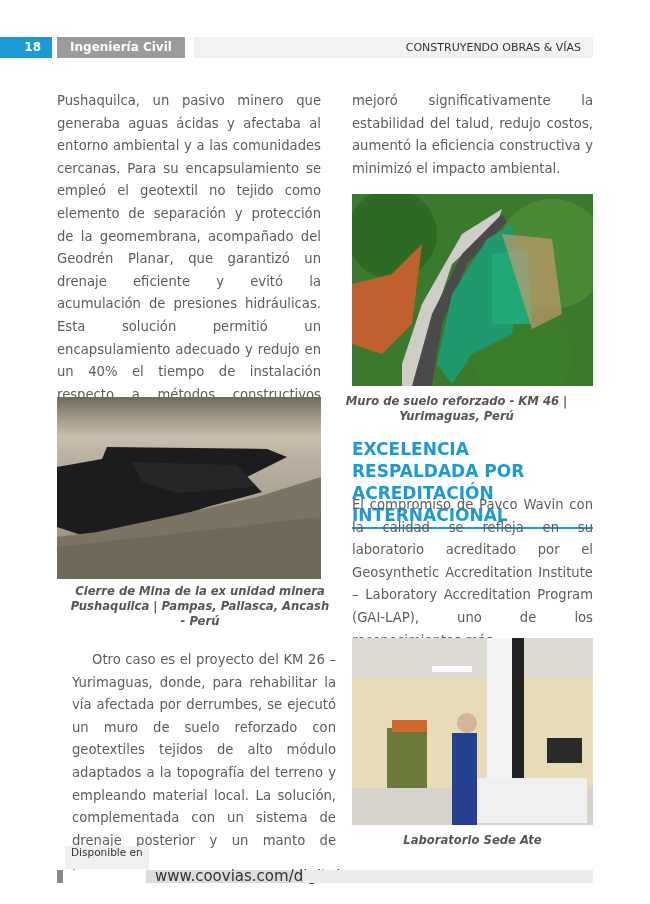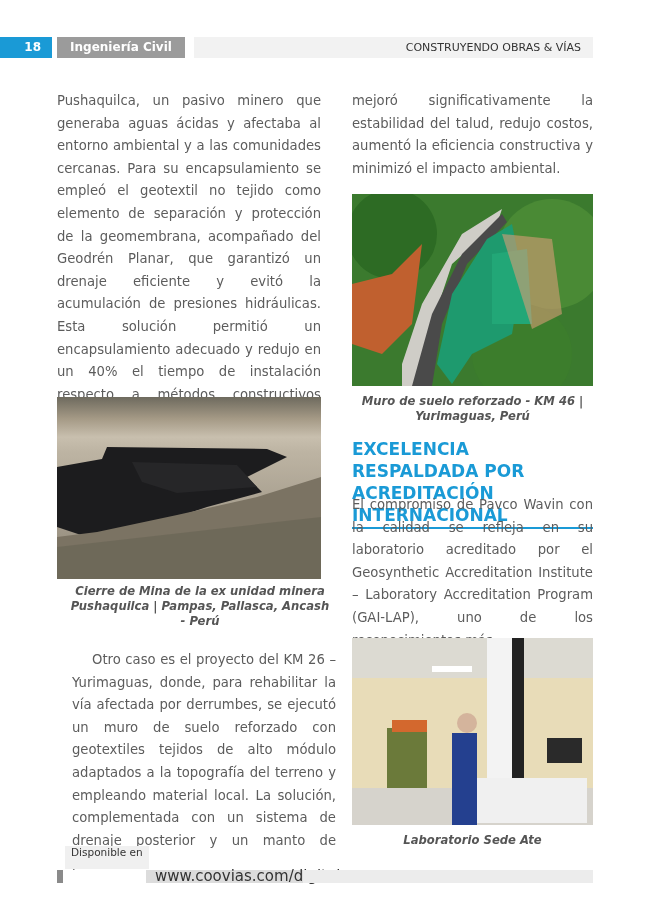--- a/index.html
+++ b/index.html
@@ -62,21 +62,21 @@
     <circle cx="200" cy="60" r="55" fill="#4a8a35"></circle>
     <circle cx="170" cy="160" r="50" fill="#3c7d2c"></circle>
     <polygon points="0,90 40,80 70,50 60,130 30,160 0,150" fill="#c0602f"></polygon>
     <polygon points="50,170 70,110 110,40 150,15 145,30 100,70 80,130 70,192 50,192" fill="#cfcdc7"></polygon>
     <polygon points="60,192 80,120 110,60 150,20 155,28 115,70 90,130 80,192" fill="#4a4a4a"></polygon>
     <polygon points="85,170 100,100 135,45 160,30 170,80 160,140 120,160 100,190" fill="#1e9a6e"></polygon>
     <polygon points="140,60 175,55 180,130 140,130" fill="#22a777"></polygon>
     <polygon points="150,40 200,45 210,120 180,135" fill="#d79c76" opacity="0.6"></polygon>
   </svg>
 </div>
-<div class="caption" style="left:352px; top:394px; width:241px;text-align:center;">Muro de suelo reforzado - KM 46 | Yurimaguas, Perú</div>
+<div class="caption" style="left:336px; top:394px; width:241px;text-align:center;">Muro de suelo reforzado - KM 46 | Yurimaguas, Perú</div>
 
 <div class="heading">EXCELENCIA RESPALDADA POR ACREDITACIÓN INTERNACIONAL</div>
 
 <div class="col" style="left:352px; top:494px; width:241px;">
   <p>El compromiso de Pavco Wavin con la calidad se refleja en su laboratorio acreditado por el Geosynthetic Accreditation Institute – Laboratory Accreditation Program (GAI-LAP), uno de los reconocimientos más</p>
 </div>
 
 <div class="img" style="left:352px; top:638px; width:241px; height:187px; background:#e9e1c6;">
   <svg width="241" height="187" viewBox="0 0 241 187">
     <rect width="241" height="40" fill="#dcdad2"></rect>

